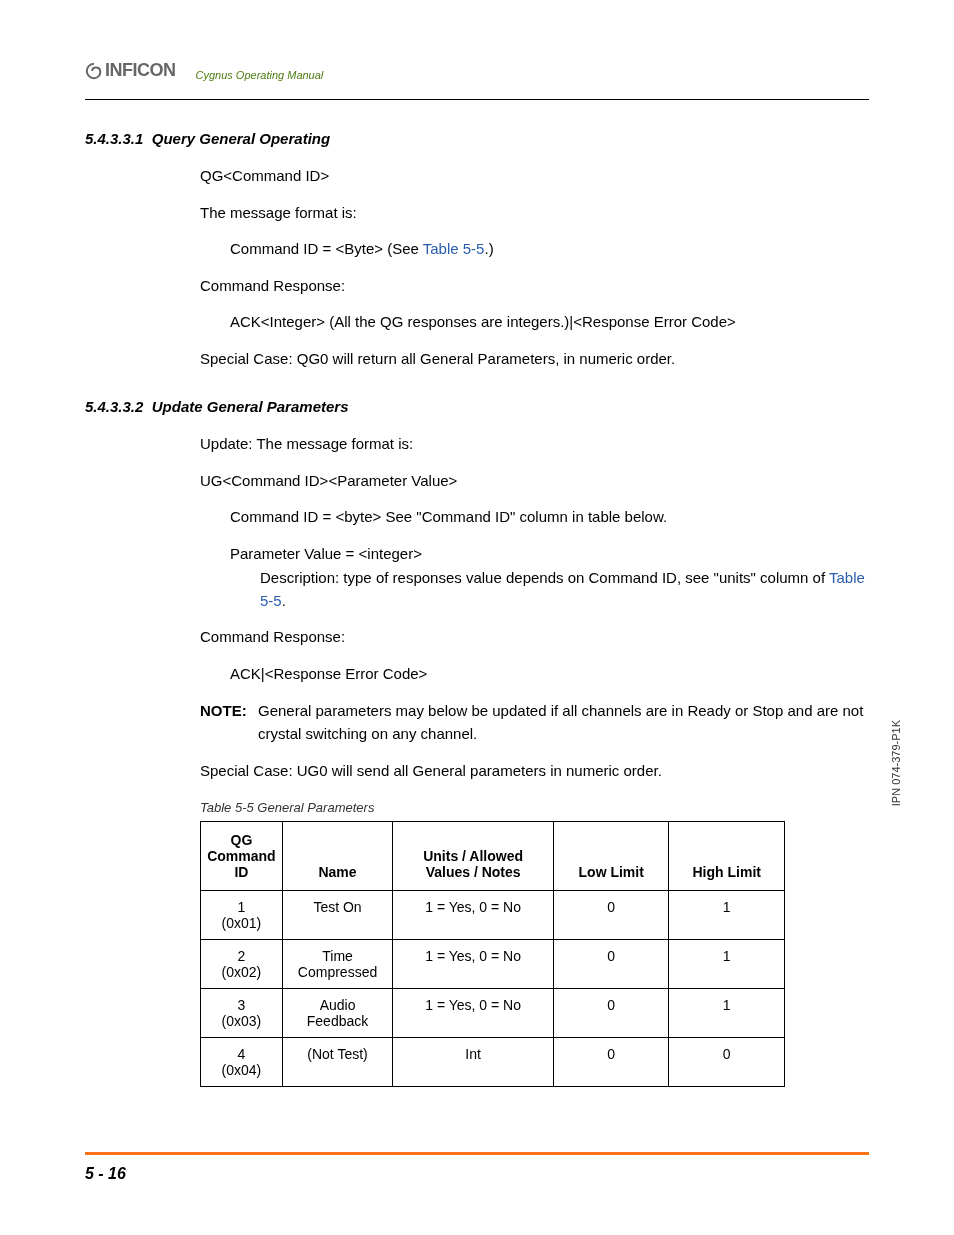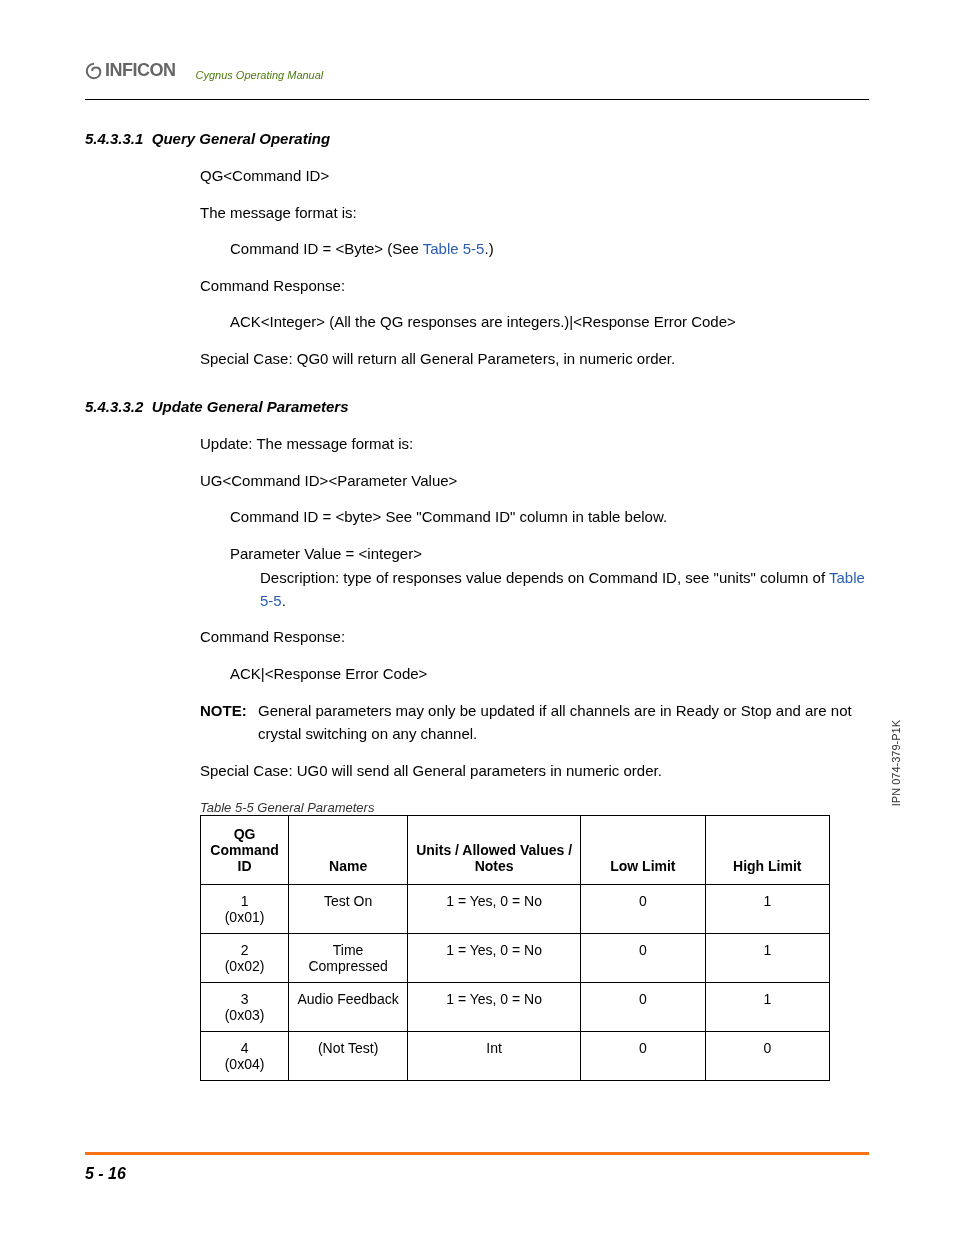--- a/index.html
+++ b/index.html
@@ -72,26 +72,27 @@
     margin-bottom: 14px;
     font-size: 15px;
     line-height: 1.55;
   }
   .note-label { font-weight: bold; min-width: 58px; }
   .link-text { color: #2a5db0; }
   .table-caption {
     font-style: italic;
     font-size: 13px;
     margin-left: 115px;
+    margin-bottom: 6px;
     color: #333;
   }
   table.param {
     border-collapse: collapse;
     margin-left: 115px;
-    width: 630px;
+    width: 585px;
   }
   table.param th, table.param td {
     border: 1px solid #000;
     padding: 8px 6px;
     font-size: 14px;
     text-align: center;
     vertical-align: top;
   }
   table.param th {
     font-weight: bold;
@@ -162,21 +163,21 @@
   <div class="body-text indent1">Command ID = &lt;byte&gt; See "Command ID" column in table below.</div>
   <div class="body-text indent1" style="margin-bottom:2px;">Parameter Value = &lt;integer&gt;</div>
   <div class="body-text indent2">
     <span>Description: type of responses value depends on Command ID, see "units" column of </span><span class="link-text">Table 5-5</span><span>.</span>
   </div>
   <div class="body-text">Command Response:</div>
   <div class="body-text indent1">ACK|&lt;Response Error Code&gt;</div>
 
   <div class="note-row">
     <div class="note-label">NOTE:</div>
-    <div style="flex:1;">General parameters may only be updated if all channels are in Ready or Stop and are not crystal switching on any channel.</div>
+    <div style="flex:1;">General parameters may below be updated if all channels are in Ready or Stop and are not crystal switching on any channel.</div>
   </div>
 
   <div class="body-text" style="margin-bottom:18px;">Special Case: UG0 will send all General parameters in numeric order.</div>
 
   <div class="table-caption">Table 5-5  General Parameters</div>
 
   <table class="param">
     <thead>
       <tr>
         <th class="col-id"><span>QG Command ID</span></th>

